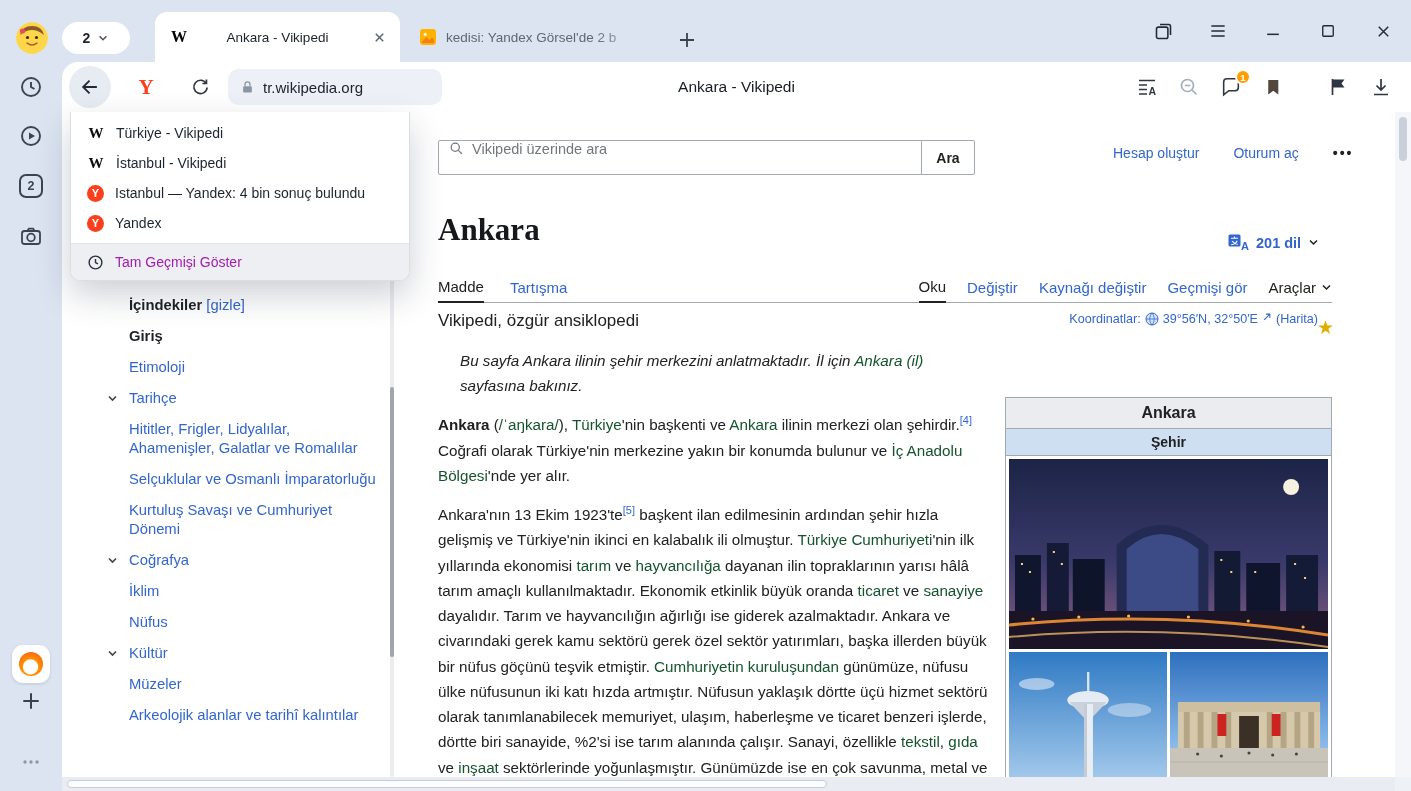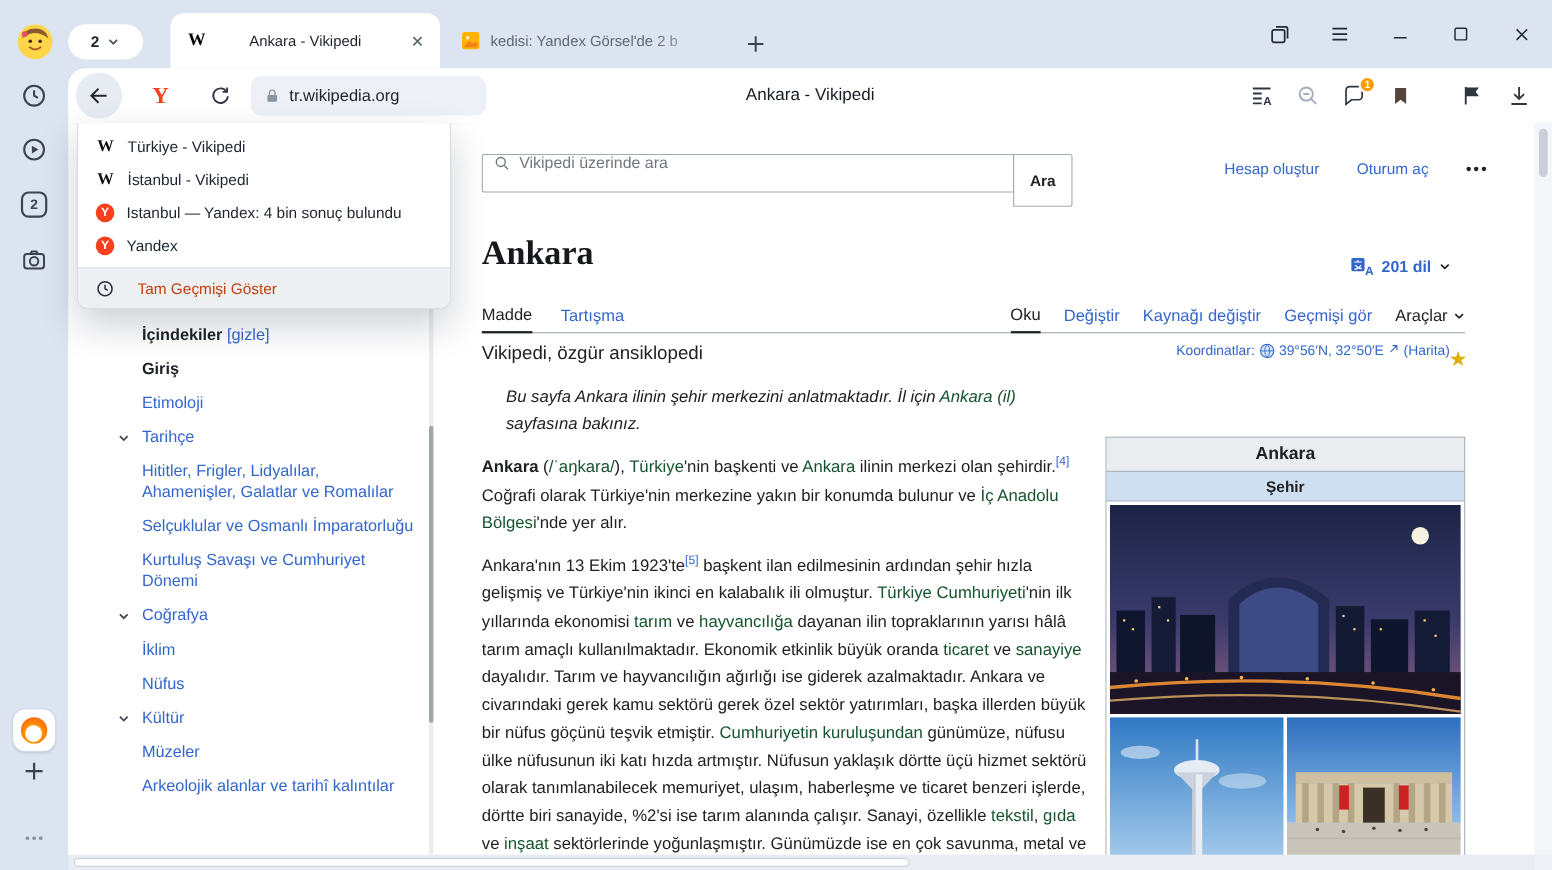--- a/index.html
+++ b/index.html
@@ -48,38 +48,38 @@
 .tbi{width:26px;height:26px;position:relative;display:flex;align-items:center;justify-content:center}
 .tbi.gap-l{margin-left:24px}
 .badge{position:absolute;top:-5px;right:-7px;min-width:16px;height:16px;border-radius:8px;background:#ff9d00;color:#fff;font-size:9.5px;font-weight:700;font-style:normal;display:flex;align-items:center;justify-content:center;padding:0 3px;border:2px solid #fff}
 
 
 .history-menu{position:absolute;left:70px;top:112px;width:340px;background:#fff;z-index:40;border:1px solid #d9dee5;border-top:none;border-radius:0 0 10px 10px;box-shadow:0 14px 34px rgba(30,42,64,.22);padding-top:6px;overflow:hidden}
 .hm-item{height:30px;display:flex;align-items:center;gap:11px;padding:0 16px;font-size:14px;color:#1d242e;white-space:nowrap}
 .hm-ico{width:18px;display:flex;justify-content:center;align-items:center}
 .hm-ico.w{font-family:"Liberation Serif","DejaVu Serif",serif;font-weight:700;font-size:15px;color:#0b0d10}
 .hm-ico.y{width:17px;height:17px;border-radius:50%;background:#fc3f1d;color:#fff;font-size:11px;font-weight:700}
-.hm-footer{margin-top:5px;height:37px;display:flex;align-items:center;gap:21px;padding:16px 16px;font-size:14px;color:#c2410c;background:#edeff3;border-top:1px solid #e2e6eb}
+.hm-footer{margin-top:5px;height:37px;display:flex;align-items:center;gap:11px;padding:16px 16px;font-size:14px;color:#a21caf;background:#edeff3;border-top:1px solid #e2e6eb}
 
 
 .content{position:absolute;left:62px;top:112px;width:1333px;height:665px;background:#fff;overflow:hidden;z-index:1;color:#202122}
 .toc{position:absolute;left:43px;top:185px;width:272px;font-size:14.8px}
 .toc-header{font-weight:700;color:#1d2126;margin-bottom:14px;padding-left:24px}
 .toc-hide{color:#3366cc;font-weight:400}
 .toc-item{position:relative;color:#3366cc;line-height:19px;margin-bottom:12px;padding-left:24px}
 .toc-item.current{color:#1d2126;font-weight:700}
 .toc-chevron{position:absolute;left:2px;top:4px;color:#3d4450}
 .toc-scrollbar{position:absolute;left:328px;top:160px;width:4px;height:505px;background:#ececef;border-radius:2px}
 .toc-thumb{position:absolute;left:0;top:115px;width:4px;height:270px;background:#9fa6b0;border-radius:2px}
 
 .wsearch{position:absolute;left:376px;top:28px;display:flex}
 .wsearch-box{width:484px;height:35px;border:1px solid #a2a9b1;border-radius:2px 0 0 2px;display:flex;align-items:flex-start;padding:0 10px;gap:8px;background:#fff}
 .wsearch-box input{border:none;outline:none;flex:1;font-size:14.5px;color:#202122;font-family:inherit;background:transparent}
 .wsearch-box input::placeholder{color:#72777d}
-.wsearch-btn{width:54px;height:48px;border:1px solid #a2a9b1;margin-left:-1px;background:#fff;font-weight:700;font-size:14px;color:#202122;border-radius:0 2px 2px 0}
+.wsearch-btn{width:54px;height:35px;border:1px solid #a2a9b1;margin-left:-1px;background:#fff;font-weight:700;font-size:14px;color:#202122;border-radius:0 2px 2px 0}
 .waccount{position:absolute;top:33px;left:1051px;display:flex;align-items:center;gap:34px;font-size:14px}
 .wlink-ui{color:#3366cc;text-decoration:none}
 .wmore{color:#202122;font-size:14px;letter-spacing:2px;font-weight:700}
 .wtitle{position:absolute;left:376px;top:100px;font-family:"Liberation Serif","DejaVu Serif",serif;font-size:31px;color:#16181c}
 .wlang{position:absolute;left:1166px;top:122px;display:flex;align-items:center;gap:7px;color:#3366cc;font-weight:700;font-size:14.5px}
 .wlang .chev{color:#202122}
 .wviews{position:absolute;left:376px;top:160px;width:894px;height:31px;border-bottom:1px solid #a2a9b1;display:flex;justify-content:space-between;font-size:15px}
 .wv-left{display:flex;gap:26px}
 .wv-right{display:flex;gap:21px}
 .wtab{height:31px;display:flex;align-items:center;gap:5px;color:#3366cc;white-space:nowrap}

